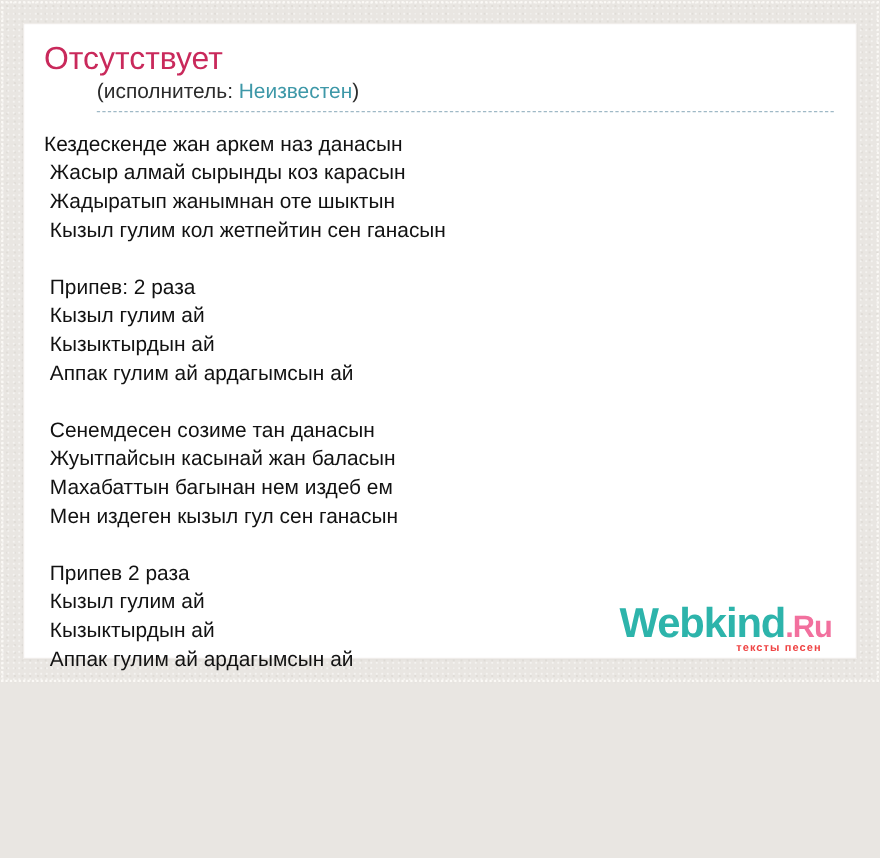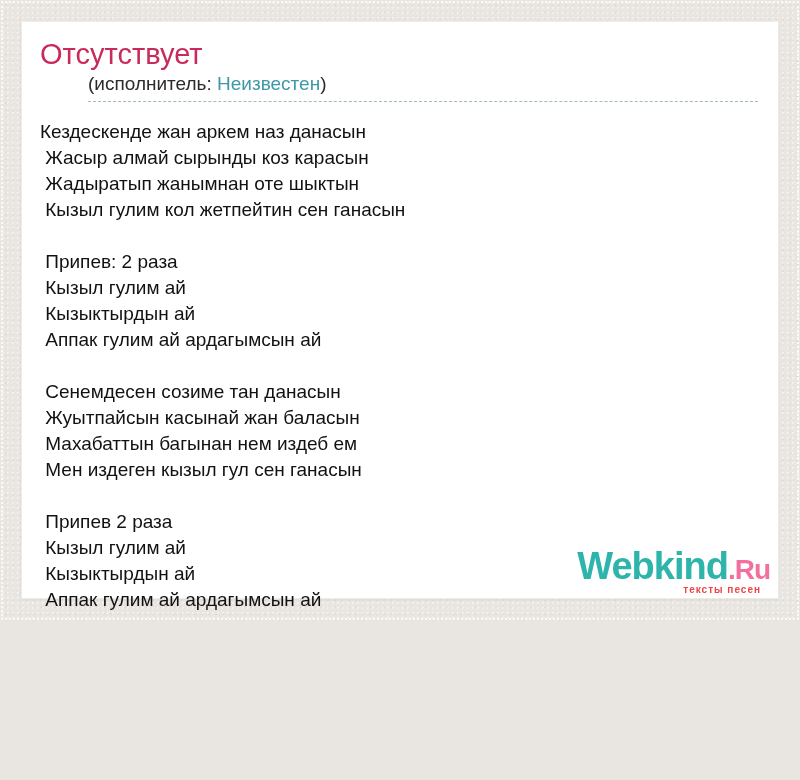--- a/index.html
+++ b/index.html
@@ -65,21 +65,21 @@
   }
   .lyrics {
     margin-top: 17px;
     font-size: 19px;
     line-height: 26px;
     color: #121212;
     white-space: pre-wrap;
   }
   .logo {
     position: absolute;
-    right: 8px;
+    right: 22px;
     bottom: 1px;
     text-align: right;
     cursor: pointer;
   }
   .logo-main {
     font-weight: 700;
     font-size: 38px;
     line-height: 36px;
     letter-spacing: -1px;
     white-space: nowrap;

